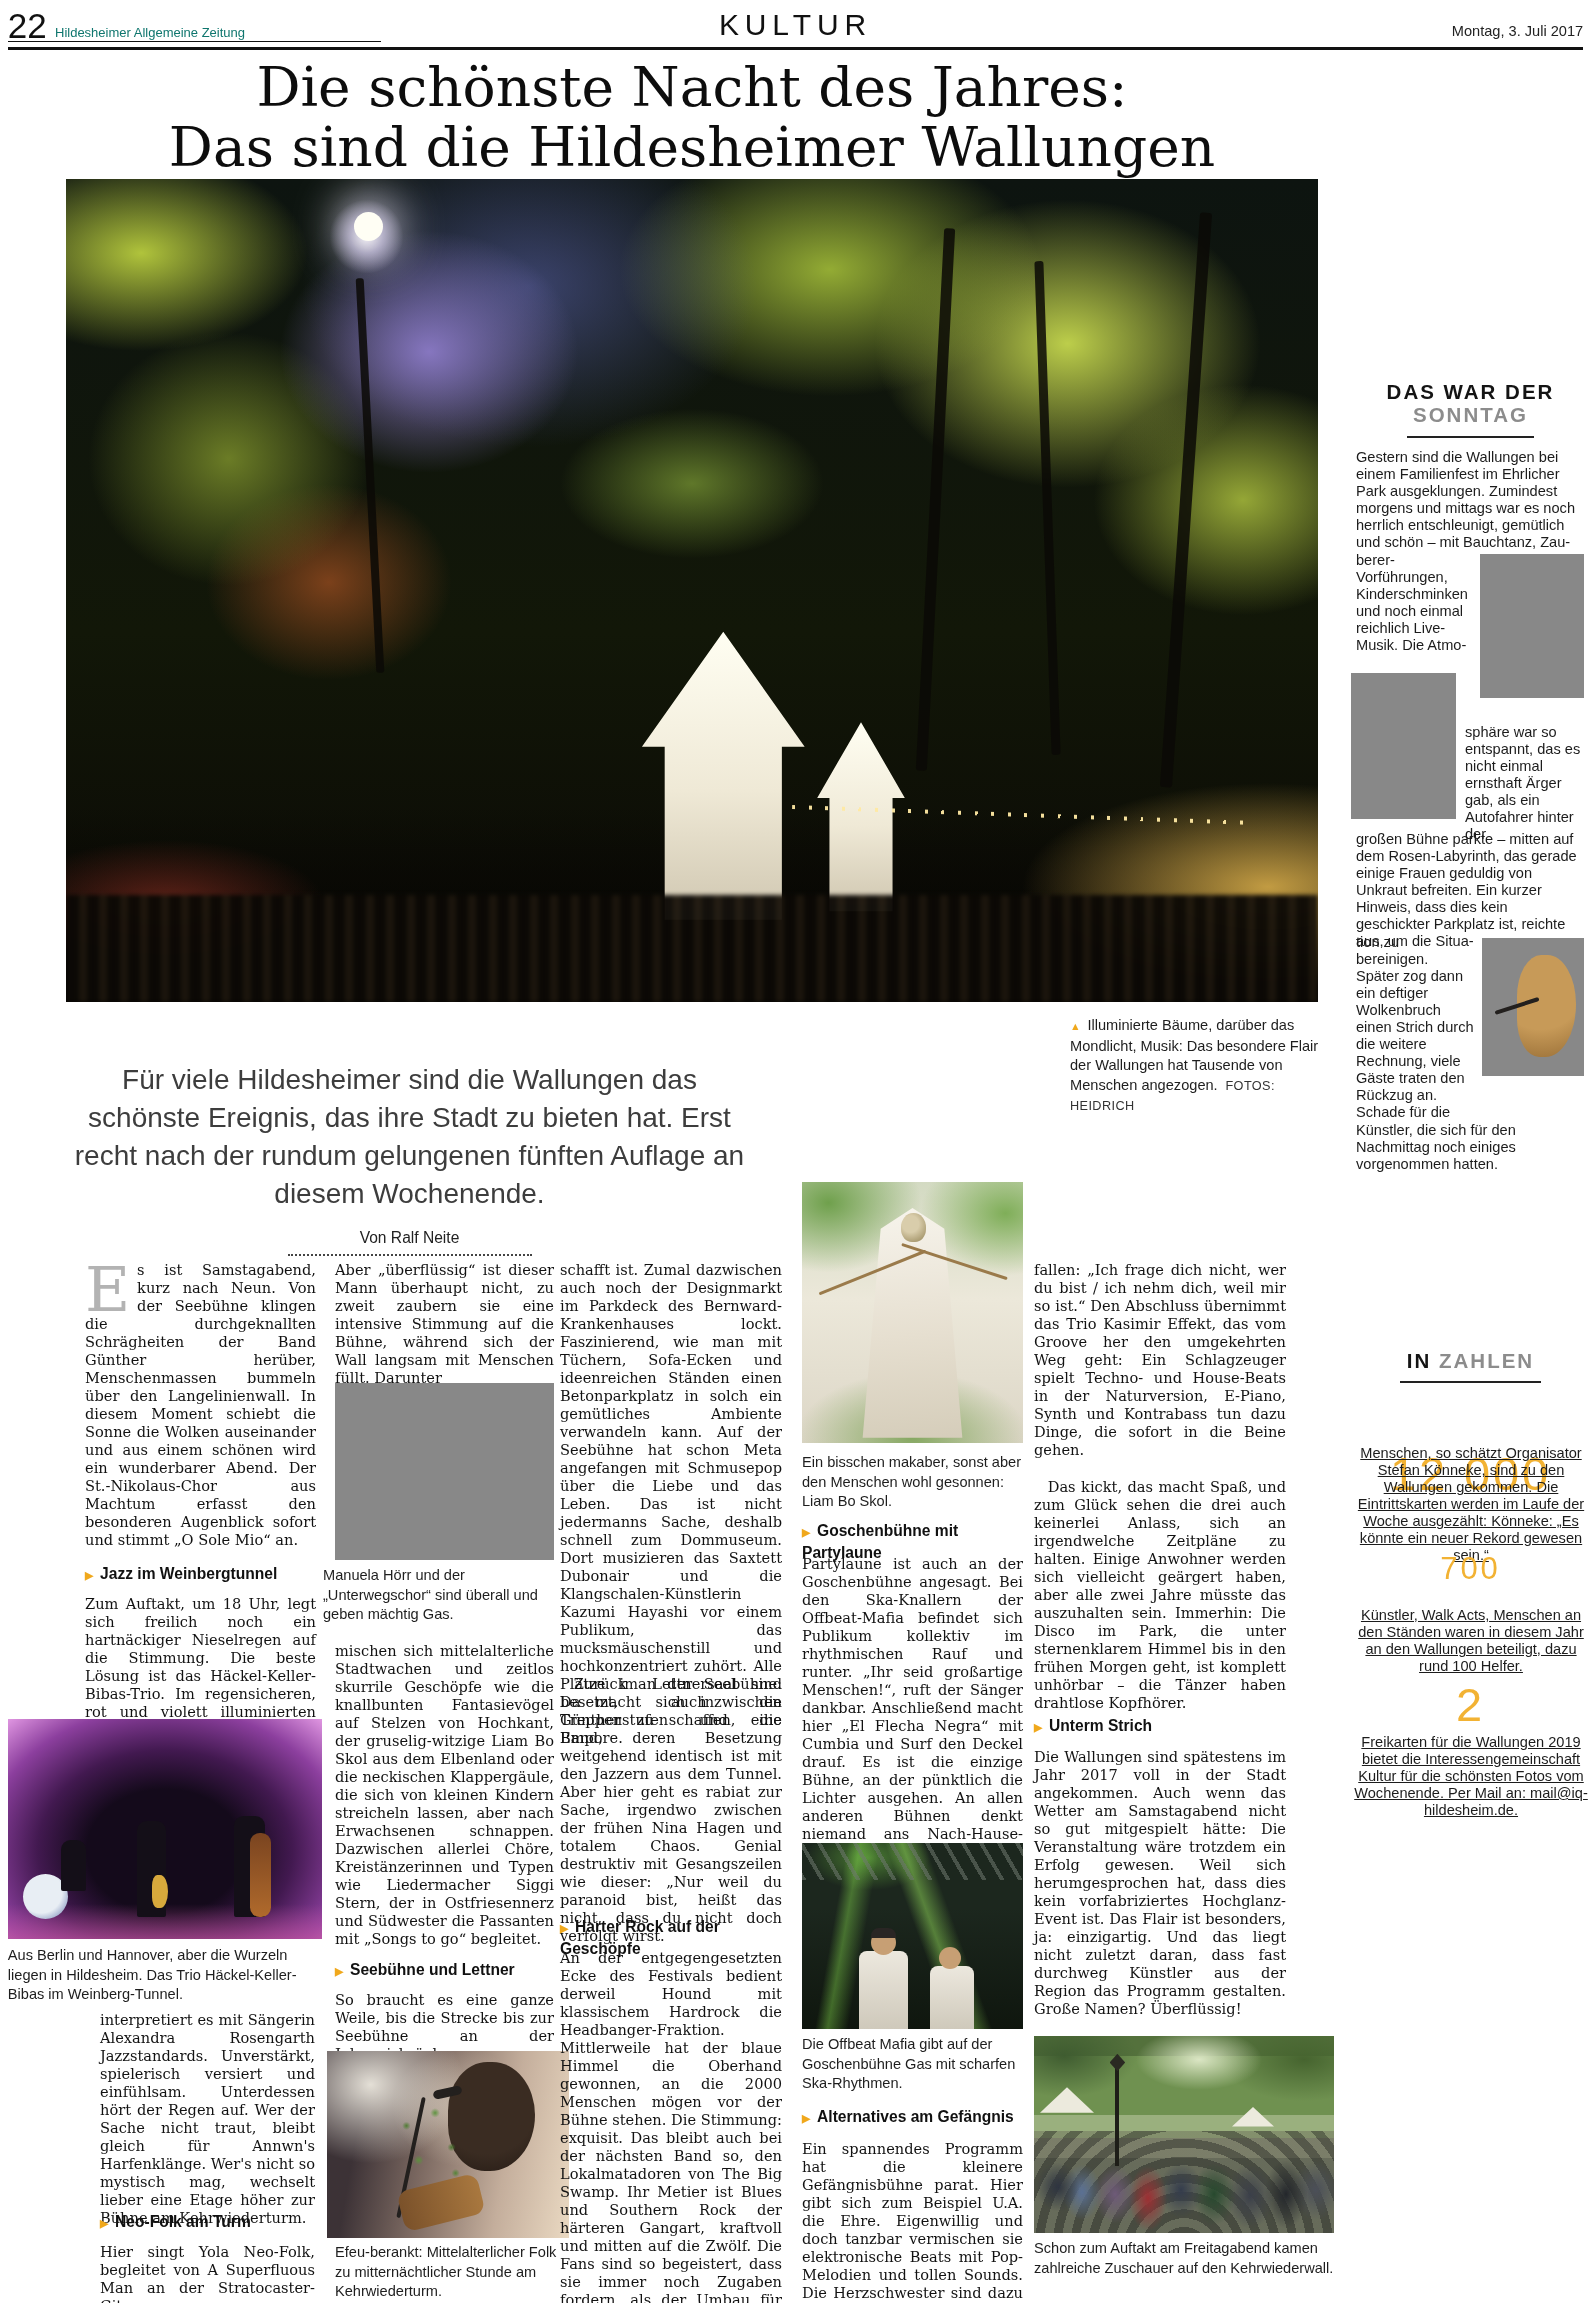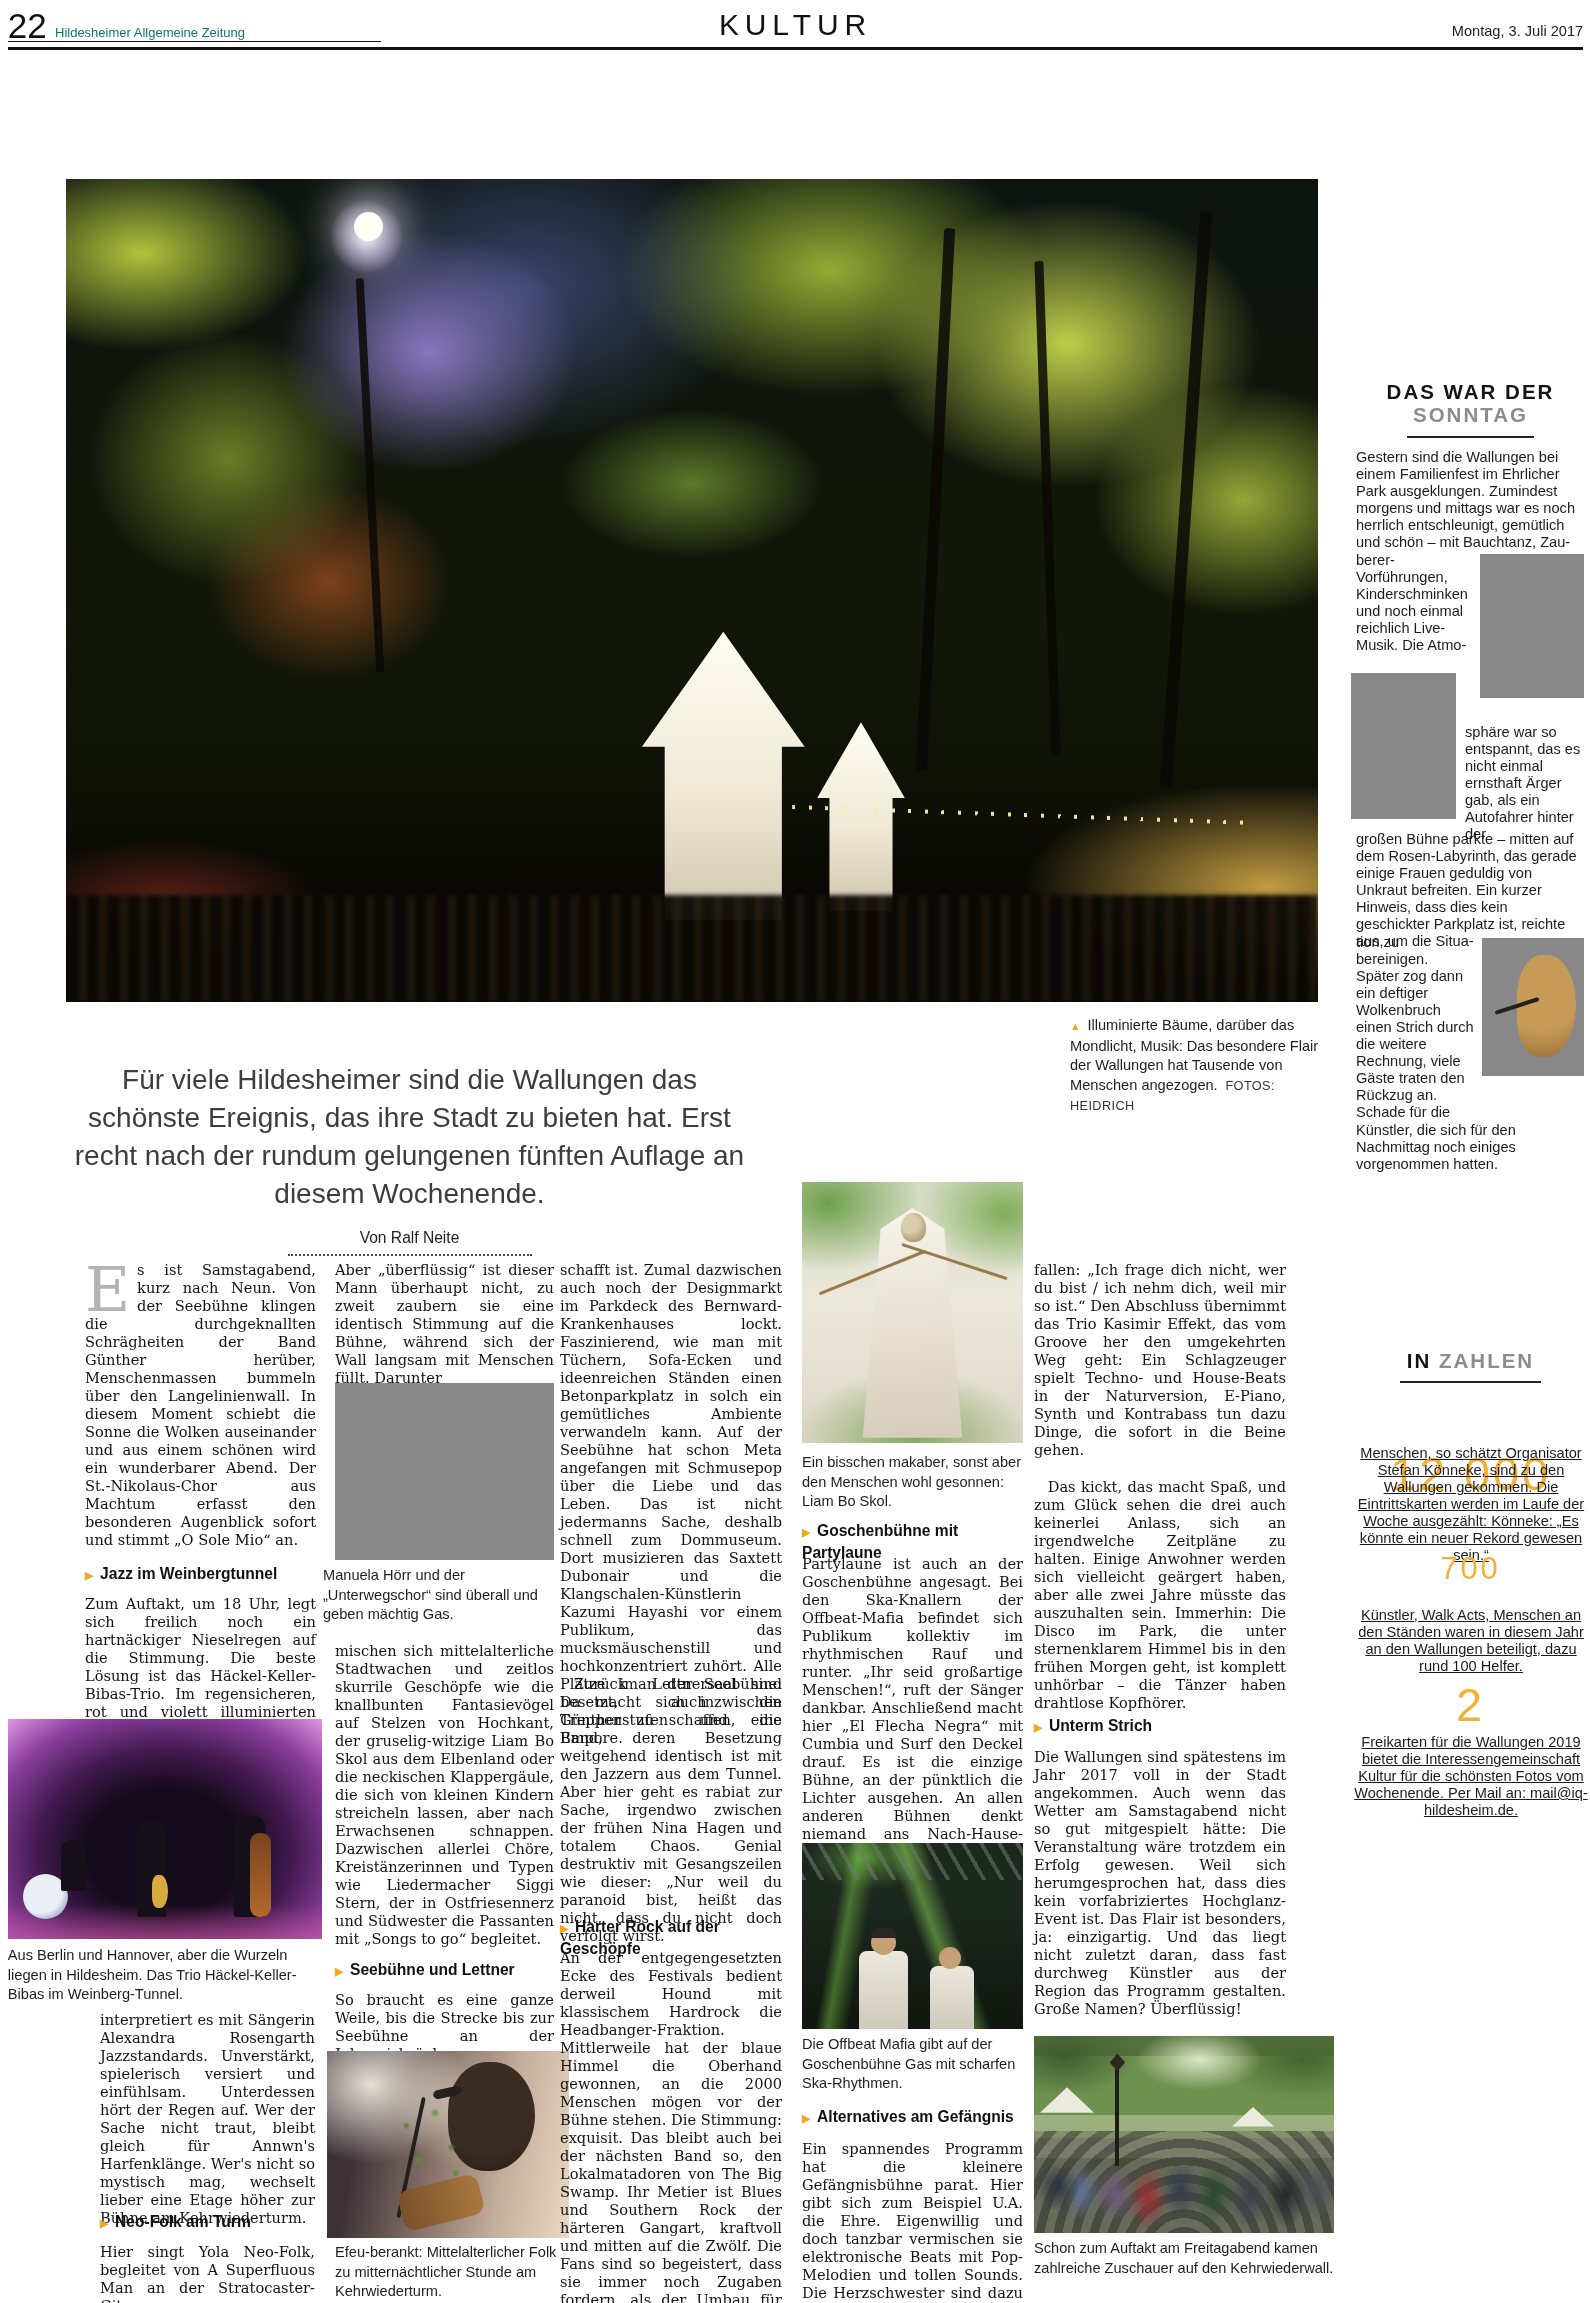--- a/index.html
+++ b/index.html
@@ -147,20 +147,24 @@
 
 <div class="page">
 
   <div class="abs pageno" style="left:7.8px;top:5.9px;">22</div>
   <div class="abs masthead" style="left:55px;top:25px;">Hildesheimer Allgemeine Zeitung</div>
   <div class="abs section" style="left:0;top:7.8px;">KULTUR</div>
   <div class="abs dateline" style="right:7.8px;top:23.4px;">Montag, 3. Juli 2017</div>
   <div class="abs rule-thin" style="left:7.8px;top:41px;width:373px;"></div>
   <div class="abs rule-thick" style="left:7.8px;top:47px;width:1575px;"></div>
 
+  <div class="abs headline" style="left:66px;top:57px;width:1252px;">
+    <div>Die schönste Nacht des Jahres:</div>
+    <div>Das sind die Hildesheimer Wallungen</div>
+  </div>
 
   <div class="ph ph-main" style="left:66px;top:179px;width:1252px;height:823px;">
     <div class="abs moon" style="left:23%;top:4%;"></div>
     <div class="abs trunk" style="left:69%;top:6%;width:10.7px;height:66%;transform:rotate(3deg);"></div>
     <div class="abs trunk" style="left:78%;top:10%;width:8.8px;height:60%;transform:rotate(-2deg);"></div>
     <div class="abs trunk" style="left:89%;top:4%;width:11.7px;height:70%;transform:rotate(4deg);"></div>
     <div class="abs trunk" style="left:24%;top:12%;width:7.8px;height:48%;transform:rotate(-3deg);"></div>
     <div class="abs tent" style="left:46%;top:55%;width:13%;height:35%;"></div>
     <div class="abs tent" style="left:60%;top:66%;width:7%;height:23%;"></div>
     <div class="abs festoon" style="left:58%;top:77%;width:37%;transform:rotate(2deg);"></div>
@@ -223,21 +227,21 @@
     <div class="abs fig" style="left:72%;bottom:10%;width:31px;height:101px;"></div>
     <div class="abs" style="left:77%;bottom:10%;width:21.5px;height:84px;background:linear-gradient(180deg,#7a4420,#b06a2c);border-radius:9.8px;"></div>
   </div>
   <div class="abs cap" style="left:7.8px;top:1946px;width:310px;">Aus Berlin und Hannover, aber die Wurzeln liegen in Hildesheim. Das Trio Häckel-Keller-Bibas im Weinberg-Tunnel.</div>
   <div class="abs bp" style="left:100px;top:2011px;width:215px;">interpretiert es mit Sängerin Alexandra Rosengarth Jazzstandards. Unverstärkt, spielerisch versiert und einfühlsam. Unterdessen hört der Regen auf. Wer der Sache nicht traut, bleibt gleich für Annwn's Harfenklänge. Wer's nicht so mystisch mag, wechselt lieber eine Etage höher zur Bühne am Kehrwiederturm.</div>
   <div class="abs subhead" style="left:100px;top:2212px;width:215px;">
     <span class="tri">▶</span><span>Neo-Folk am Turm</span>
   </div>
   <div class="abs bp" style="left:100px;top:2243px;width:215px;">Hier singt Yola Neo-Folk, begleitet von A Superfluous Man an der Stratocaster-Gitarre.</div>
 
-  <div class="abs bp" style="left:335px;top:1261px;width:219px;">Aber „überflüssig“ ist dieser Mann überhaupt nicht, zu zweit zaubern sie eine identisch Stimmung auf die Bühne, während sich der Wall langsam mit Menschen füllt. Darunter</div>
+  <div class="abs bp" style="left:335px;top:1261px;width:219px;">Aber „überflüssig“ ist dieser Mann überhaupt nicht, zu zweit zaubern sie eine intensive Stimmung auf die Bühne, während sich der Wall langsam mit Menschen füllt. Darunter</div>
   <div class="ph ph-chor" style="left:335px;top:1383px;width:219px;height:177px;"></div>
   <div class="abs cap" style="left:323px;top:1566px;width:219px;">Manuela Hörr und der „Unterwegschor“ sind überall und geben mächtig Gas.</div>
   <div class="abs bp" style="left:335px;top:1642px;width:219px;">mischen sich mittelalterliche Stadtwachen und zeitlos skurrile Geschöpfe wie die knallbunten Fantasievögel auf Stelzen von Hochkant, der gruselig-witzige Liam Bo Skol aus dem Elbenland oder die neckischen Klappergäule, die sich von kleinen Kindern streicheln lassen, aber nach Erwachsenen schnappen. Dazwischen allerlei Chöre, Kreistänzerinnen und Typen wie Liedermacher Siggi Stern, der in Ostfriesennerz und Südwester die Passanten mit „Songs to go“ begleitet.</div>
   <div class="abs subhead" style="left:335px;top:1960px;width:219px;">
     <span class="tri">▶</span><span>Seebühne und Lettner</span>
   </div>
   <div class="abs bp" style="left:335px;top:1991px;width:219px;">So braucht es eine ganze Weile, bis die Strecke bis zur Seebühne an der Johannisbrücke ge-</div>
   <div class="ph ph-folk" style="left:327px;top:2051px;width:242px;height:187px;">
     <div class="abs hair" style="right:14%;top:6%;width:36%;height:58%;"></div>
     <div class="abs micline" style="left:34%;top:24%;width:3.9px;height:66%;transform:rotate(12deg);"></div>

